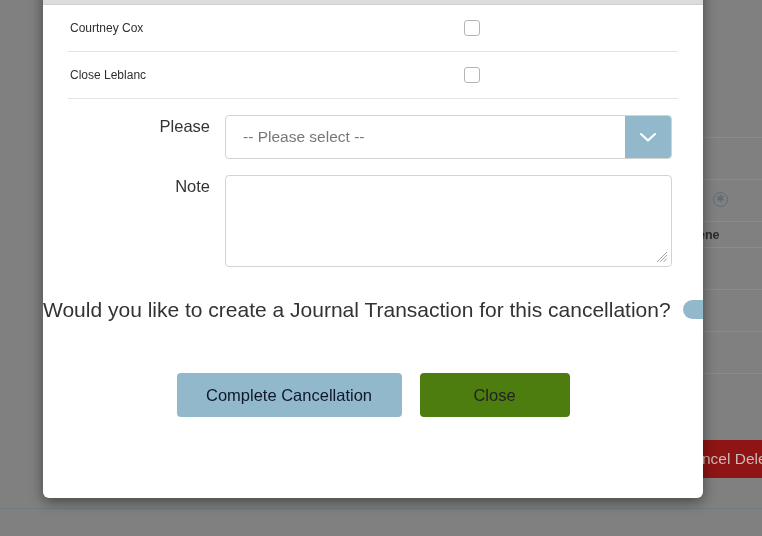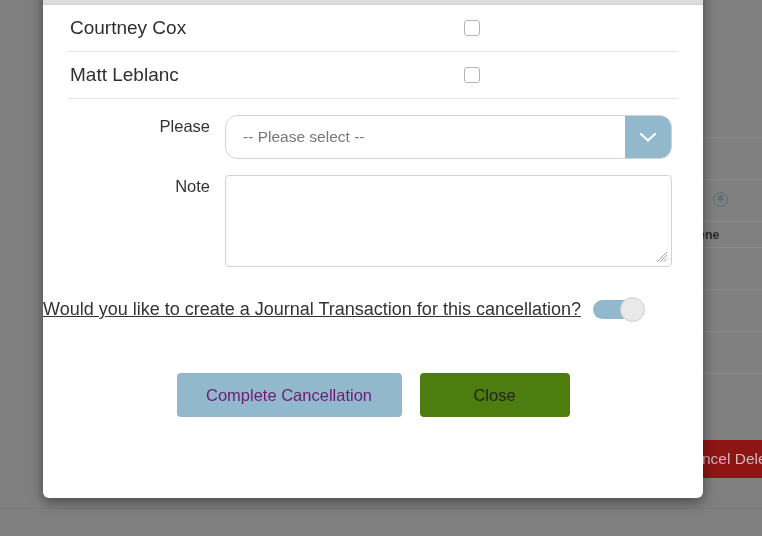--- a/index.html
+++ b/index.html
@@ -99,21 +99,21 @@
   .chk-row {
     height: 47px;
     position: relative;
     border-bottom: 1px solid #e4e4e4;
     margin: 0 25px;
   }
   .chk-name {
     position: absolute;
     left: 2px; top: 50%;
     transform: translateY(-50%);
-    font-size: 19px;
+    font-size: 12px;
     color: #2f2f2f;
     white-space: nowrap;
   }
   .chk-box {
     position: absolute;
     left: 396px; top: 50%;
     transform: translateY(-50%);
     width: 16px; height: 16px;
     border: 1px solid #b5b5b5;
     border-radius: 3px;
@@ -136,21 +136,21 @@
     color: #333333;
     line-height: 22px;
   }
   .form-control { flex: 1 1 auto; position: relative; }
 
   
   .select-wrap {
     display: flex;
     height: 44px;
     border: 1px solid #d3d3d3;
-    border-radius: 12px;
+    border-radius: 4px;
     overflow: hidden;
     background: #fff;
   }
   .select-field {
     flex: 1 1 auto;
     display: flex;
     align-items: center;
     padding-left: 17px;
     font-size: 15.5px;
     color: #787878;
@@ -225,24 +225,23 @@
   .spin-down { border-top: 6px solid #5b5b5b; }
 
   
   #toggle-row {
     display: flex;
     align-items: center;
     margin-top: 30px;
     padding-left: 0px;
   }
   #toggle-question {
-    font-size: 18px;
+    font-size: 21px;
     color: #333333;
     white-space: nowrap;
-    text-decoration: underline;
   }
   #toggle-switch {
     position: relative;
     width: 52px; height: 25px;
     margin-left: 12px;
     flex: 0 0 52px;
   }
   #toggle-track {
     position: absolute;
     left: 0; top: 3px;
@@ -270,21 +269,21 @@
     height: 44px;
     border-radius: 4px;
     font-size: 16.5px;
     display: flex;
     align-items: center;
     justify-content: center;
   }
   #btn-primary {
     width: 225px;
     background: #92b8cc;
-    color: #701a75;
+    color: #0f172a;
   }
   #btn-secondary {
     width: 150px;
     background: #4d7c0f;
     border: 5px solid #4d7c0f;
     color: #222222;
   }
 </style>
 </head>
 <body>
@@ -313,21 +312,21 @@
 
 <div id="modal">
 
   <div id="modal-topbar"></div>
 
   <div class="chk-row">
     <span class="chk-name">Courtney Cox</span>
     <span class="chk-box"></span>
   </div>
   <div class="chk-row">
-    <span class="chk-name">Matt Leblanc</span>
+    <span class="chk-name">Close Leblanc</span>
     <span class="chk-box"></span>
   </div>
 
   <div class="form-row">
     <div class="form-label">Please</div>
     <div class="form-control">
       <div class="select-wrap">
         <div class="select-field">-- Please select --</div>
         <div class="select-btn">
           <svg width="18" height="11" viewBox="0 0 18 11">

